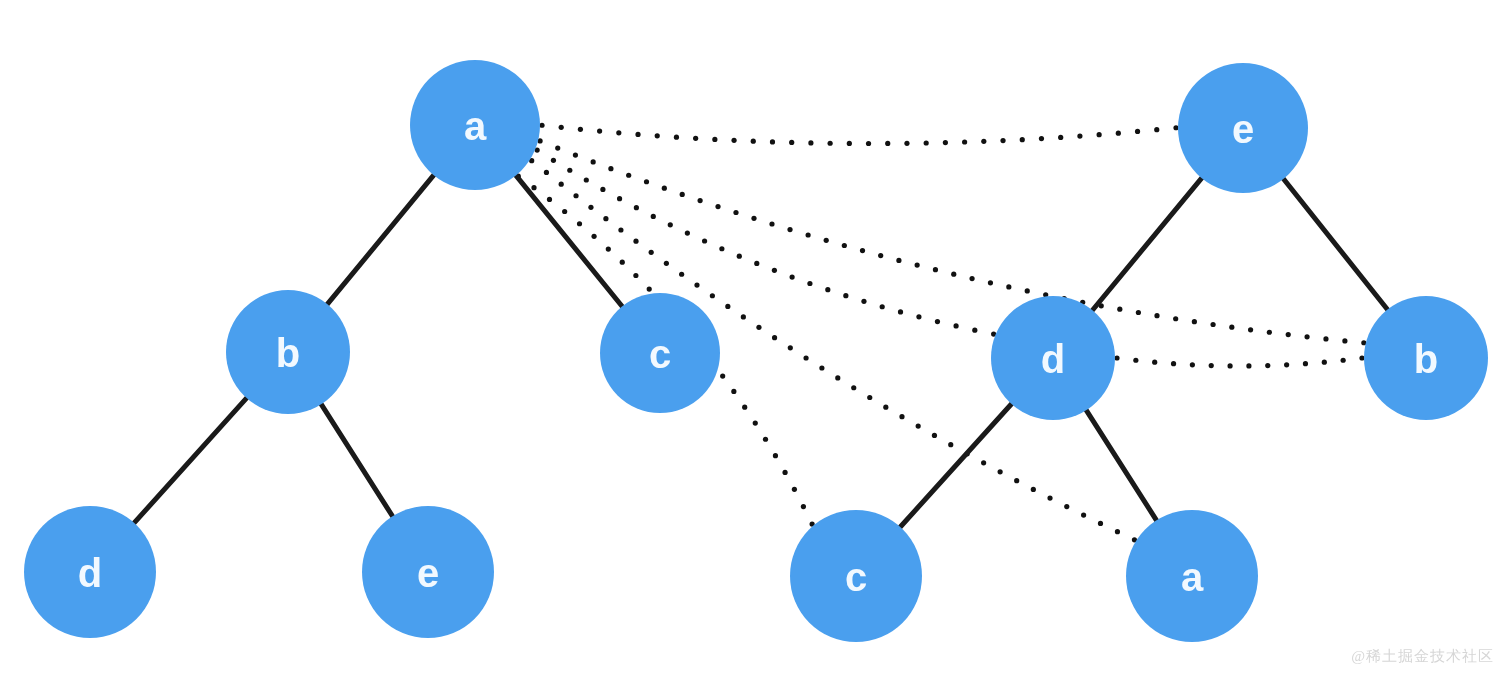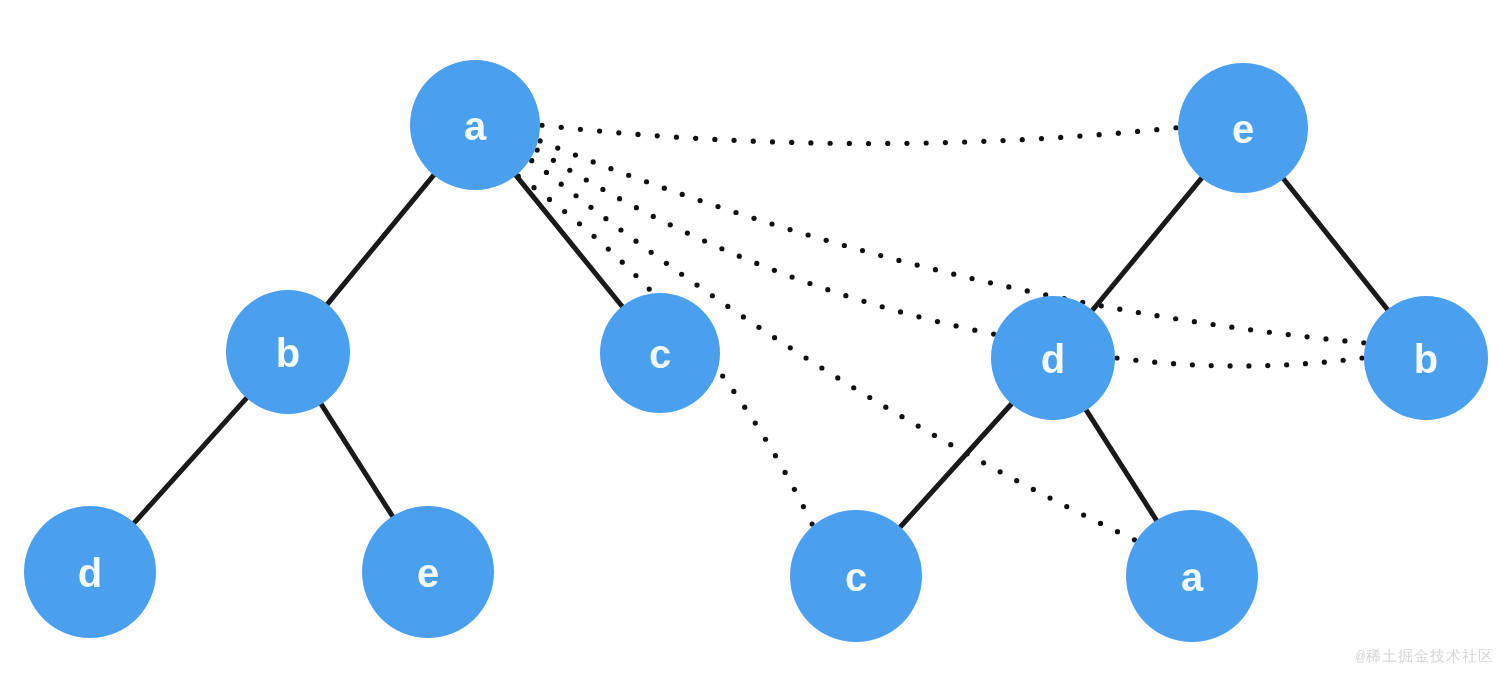--- a/index.html
+++ b/index.html
@@ -20,21 +20,21 @@
     font-weight:700;
     fill:#f2f9ff;
     text-anchor:middle;
     dominant-baseline:central;
     user-select:none;
   }
   .watermark {
     position:absolute;
     right:18px;
     bottom:16px;
-    font-family:Liberation Mono, monospace;
+    font-family:Liberation Serif, serif;
     font-size:15px;
     letter-spacing:1px;
     color:#d6d6d6;
     white-space:nowrap;
     user-select:none;
   }
 </style>
 </head>
 <body>
 

